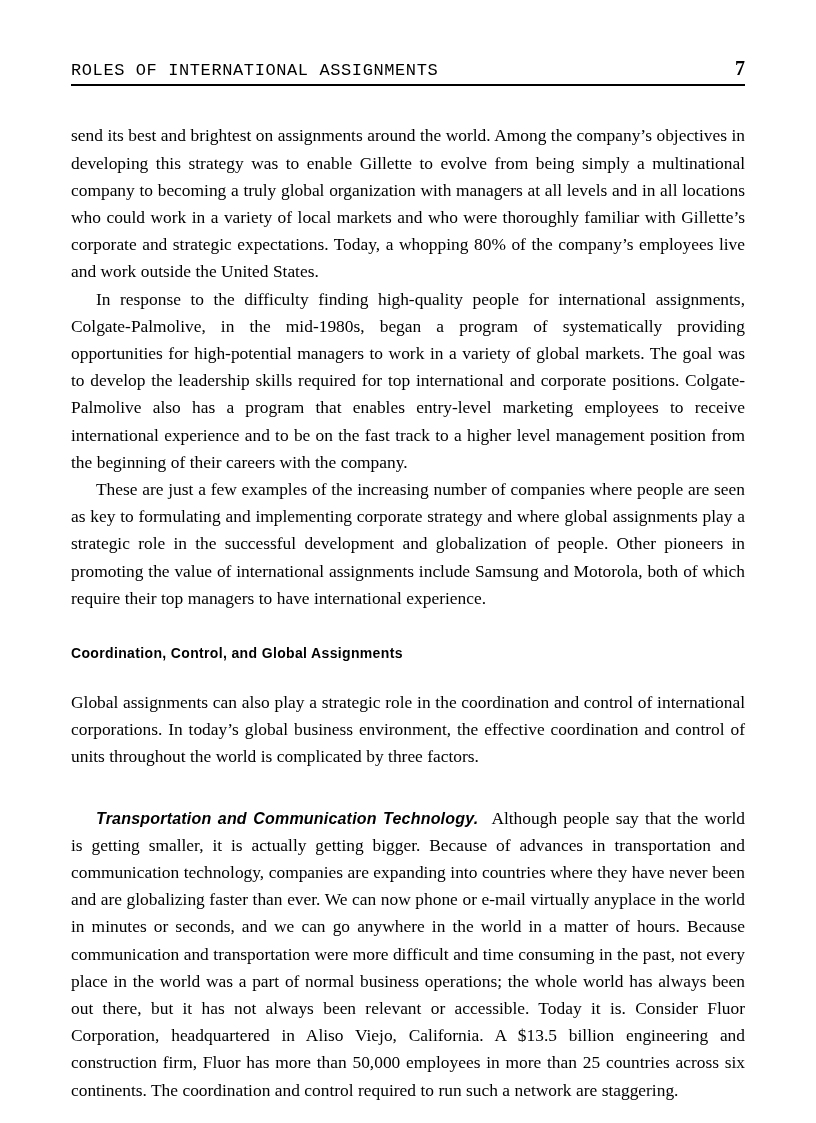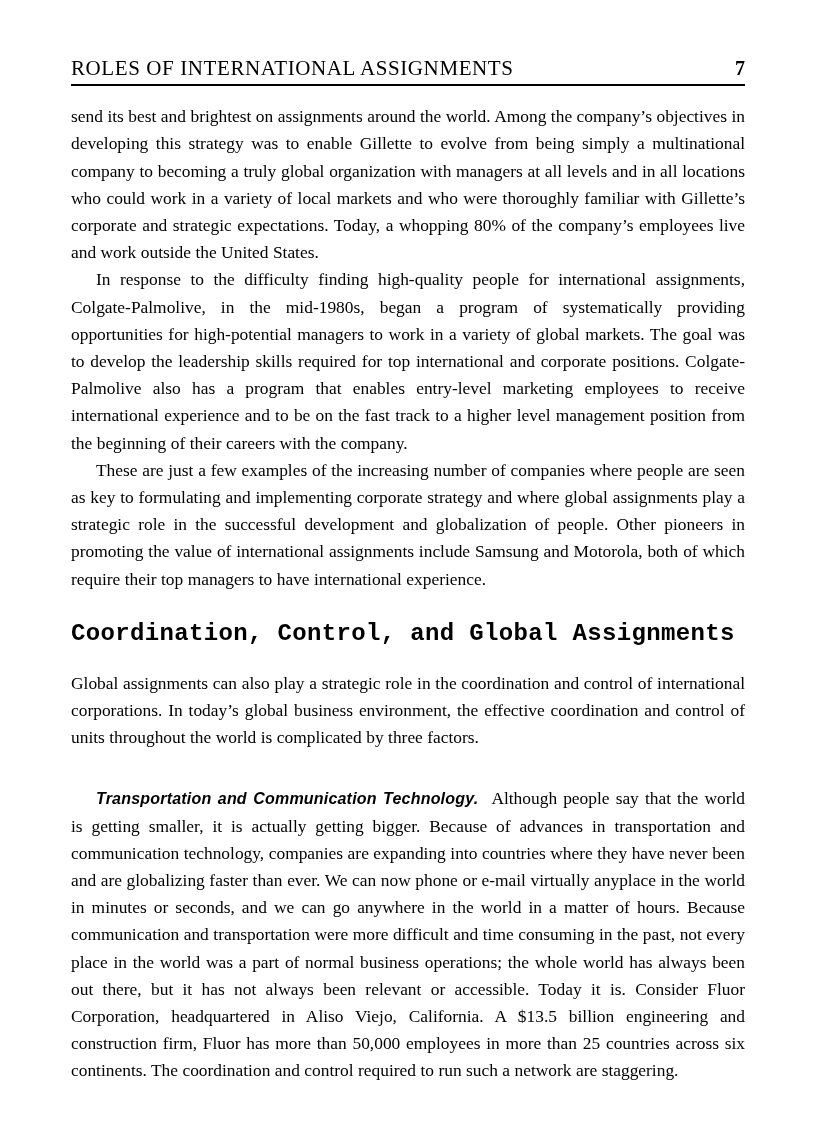--- a/index.html
+++ b/index.html
@@ -28,22 +28,22 @@
 
   
   .runhead {
     display: flex;
     align-items: baseline;
     justify-content: space-between;
     width: 100%;
   }
 
   .runhead-title {
-    font-family: Liberation Serif, serif;
-    font-size: 21px;
+    font-family: Liberation Mono, monospace;
+    font-size: 17px;
     letter-spacing: 0.6px;
     line-height: 1.2;
     white-space: nowrap;
   }
 
   .runhead-folio {
     font-family: "Liberation Serif", "DejaVu Serif", serif;
     font-size: 20px;
     font-weight: bold;
     line-height: 1.2;
@@ -51,21 +51,21 @@
 
   .runhead-rule {
     width: 100%;
     height: 2px;
     background: #000000;
     margin-top: 3px;
   }
 
   
   .body {
-    margin-top: 17px;
+    margin-top: 36px;
   }
 
   p.para {
     margin: 0;
     font-size: 17.4px;
     line-height: 27.2px;
     text-align: justify;
     text-justify: inter-word;
     word-spacing: 0.1px;
     hyphens: none;
@@ -75,22 +75,22 @@
     text-indent: 25px;
   }
 
   p.noindent {
     text-indent: 0;
   }
 
   
   h2.section-heading {
     margin: 0;
-    font-family: Liberation Mono, monospace;
-    font-size: 24px;
+    font-family: Liberation Sans, sans-serif;
+    font-size: 14px;
     font-weight: bold;
     letter-spacing: 0.35px;
     line-height: 26px;
   }
 
   .gap-before-heading { height: 28px; }
   .gap-after-heading  { height: 23px; }
   .gap-before-runin   { height: 34px; }
 
   .runin {

